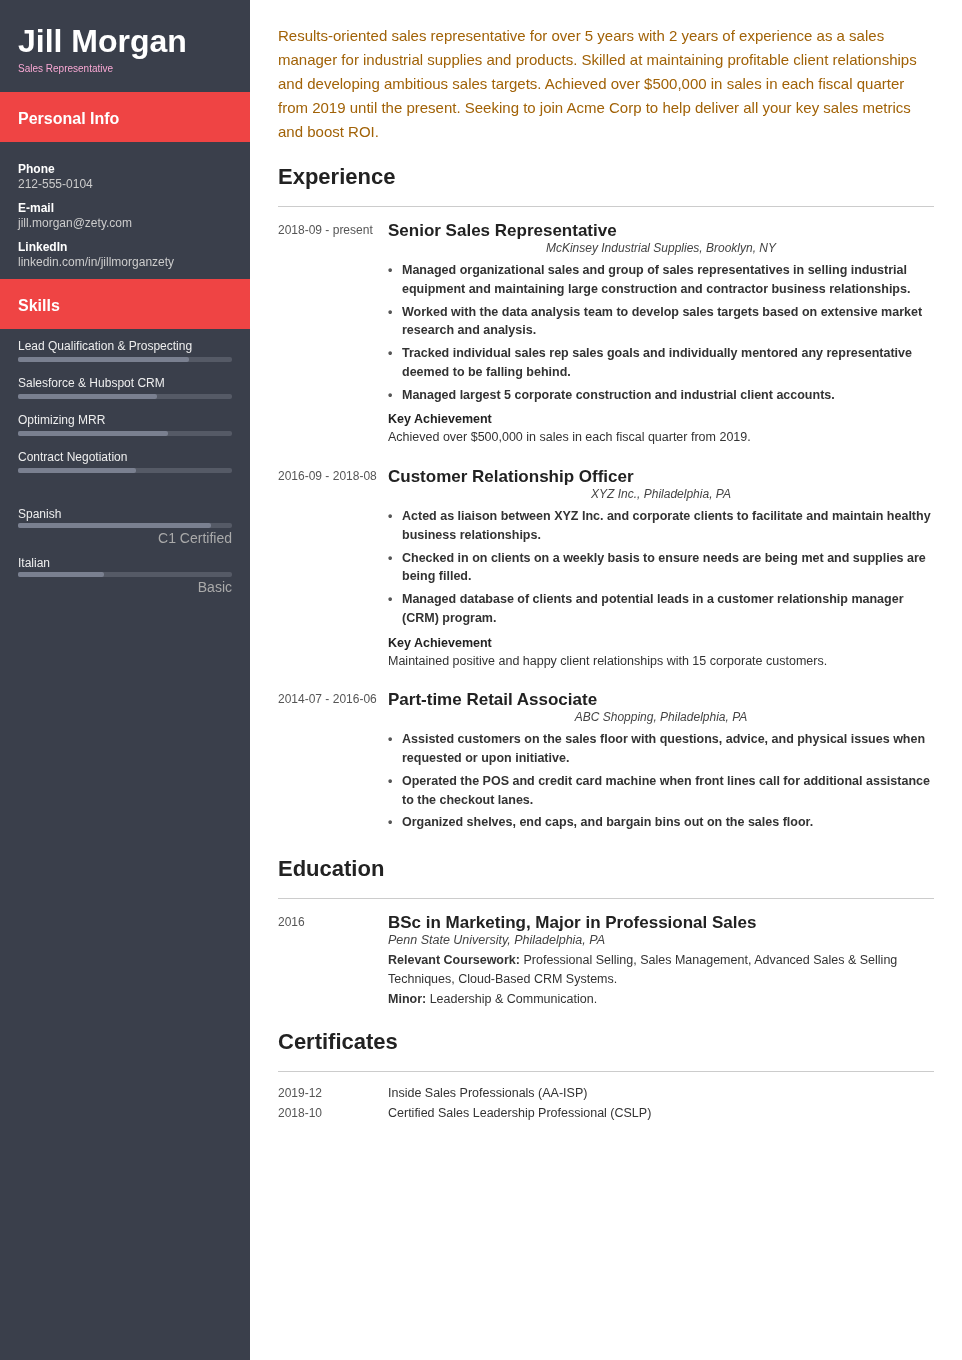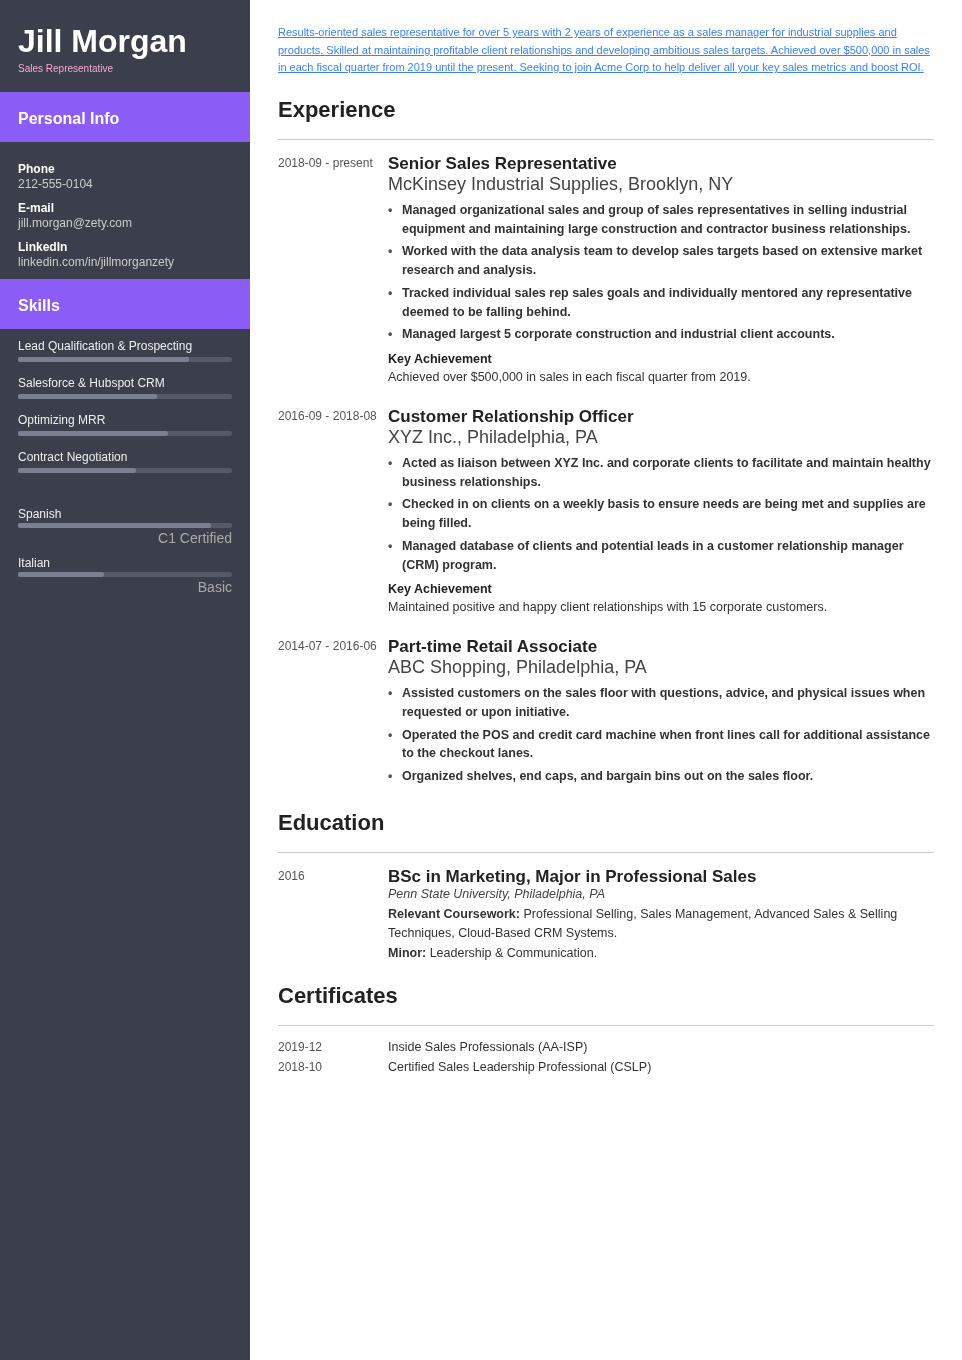--- a/index.html
+++ b/index.html
@@ -27,21 +27,21 @@
       font-weight: 900;
       color: #fff;
       line-height: 1.1;
     }
     .sidebar-title {
       font-size: 10px;
       color: #f9a8d4;
       margin-top: 4px;
     }
     .sidebar-section {
-      background: #8b5cf6;
+      background: #ef4444;
       padding: 10px 18px 8px 18px;
       margin-bottom: 0;
     }
     .sidebar-section-title {
       font-size: 16px;
       font-weight: 700;
       color: #fff;
       padding: 8px 0 6px 0;
     }
     .sidebar-body {
@@ -101,25 +101,24 @@
       color: #aaa;
       font-size: 14px;
       text-align: right;
     }
     .main {
       flex: 1;
       padding: 24px 28px 24px 28px;
       background: #fff;
     }
     .summary-text {
-      font-size: 11px;
-      color: #3b82f6;
+      font-size: 15px;
+      color: #a16207;
       line-height: 1.6;
       margin-bottom: 18px;
-      text-decoration: underline;
     }
     .section-title {
       font-size: 22px;
       font-weight: 700;
       color: #222;
       border-bottom: 1.5px solid #ccc;
       padding-bottom: 16px;
       margin-bottom: 14px;
     }
     .exp-entry {
@@ -135,23 +134,25 @@
     }
     .exp-content {
       flex: 1;
     }
     .exp-job-title {
       font-size: 17px;
       font-weight: 700;
       color: #222;
     }
     .exp-company {
-      font-size: 18px;
+      font-style: italic;
+      font-size: 12px;
       color: #444;
       margin-bottom: 6px;
+      text-align: center;
     }
     .exp-bullets {
       list-style: none;
       padding: 0;
       font-weight: bold;
     }
     .exp-bullets li {
       font-size: 12.5px;
       color: #333;
       margin-bottom: 4px;

